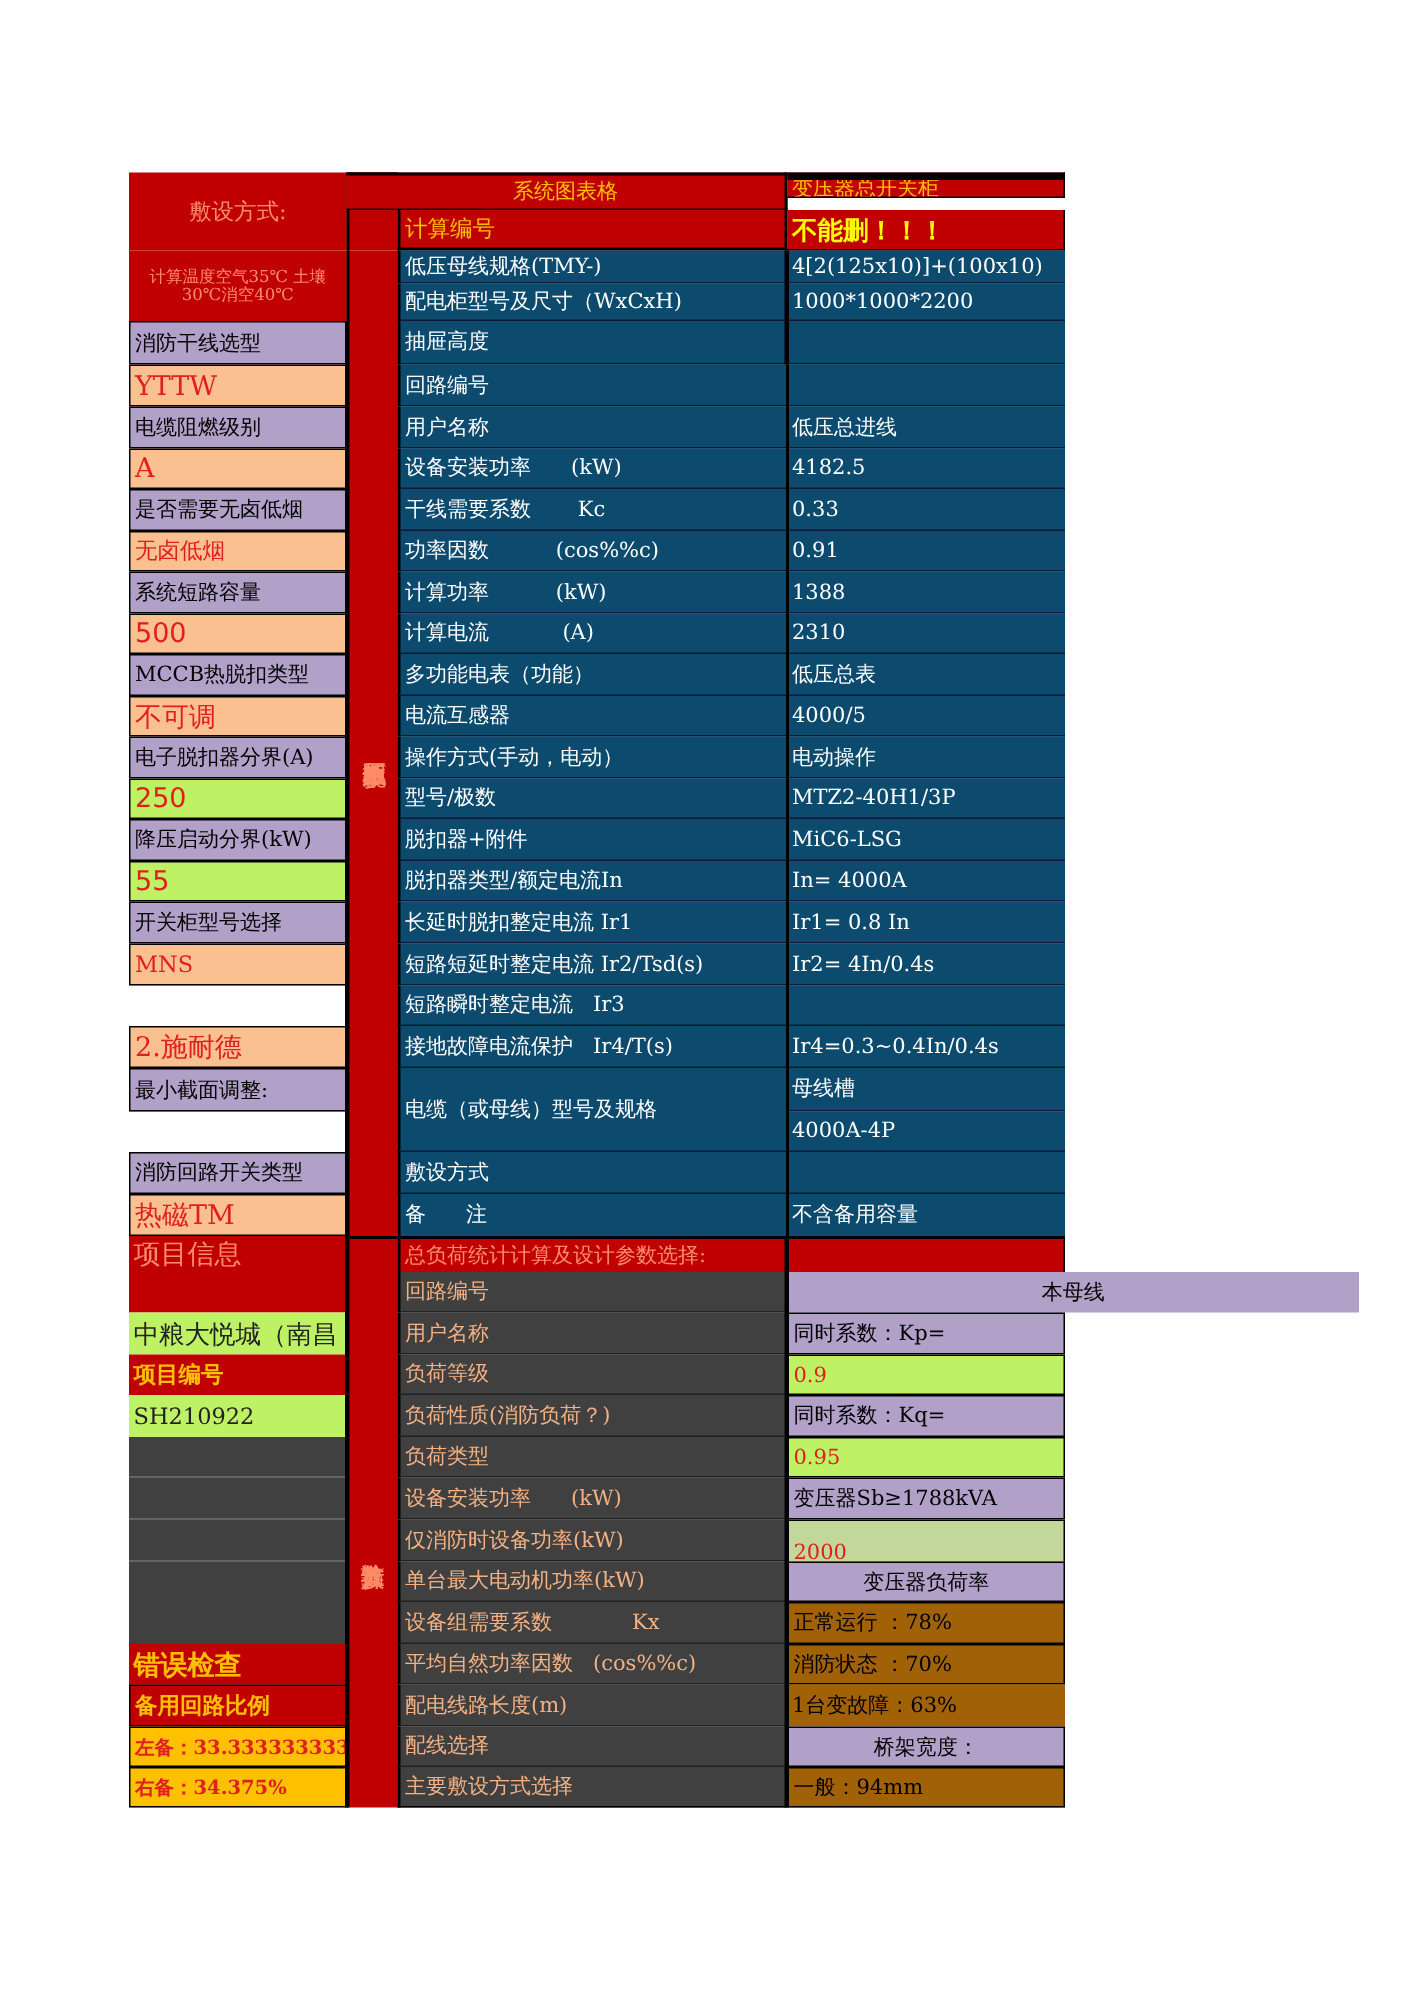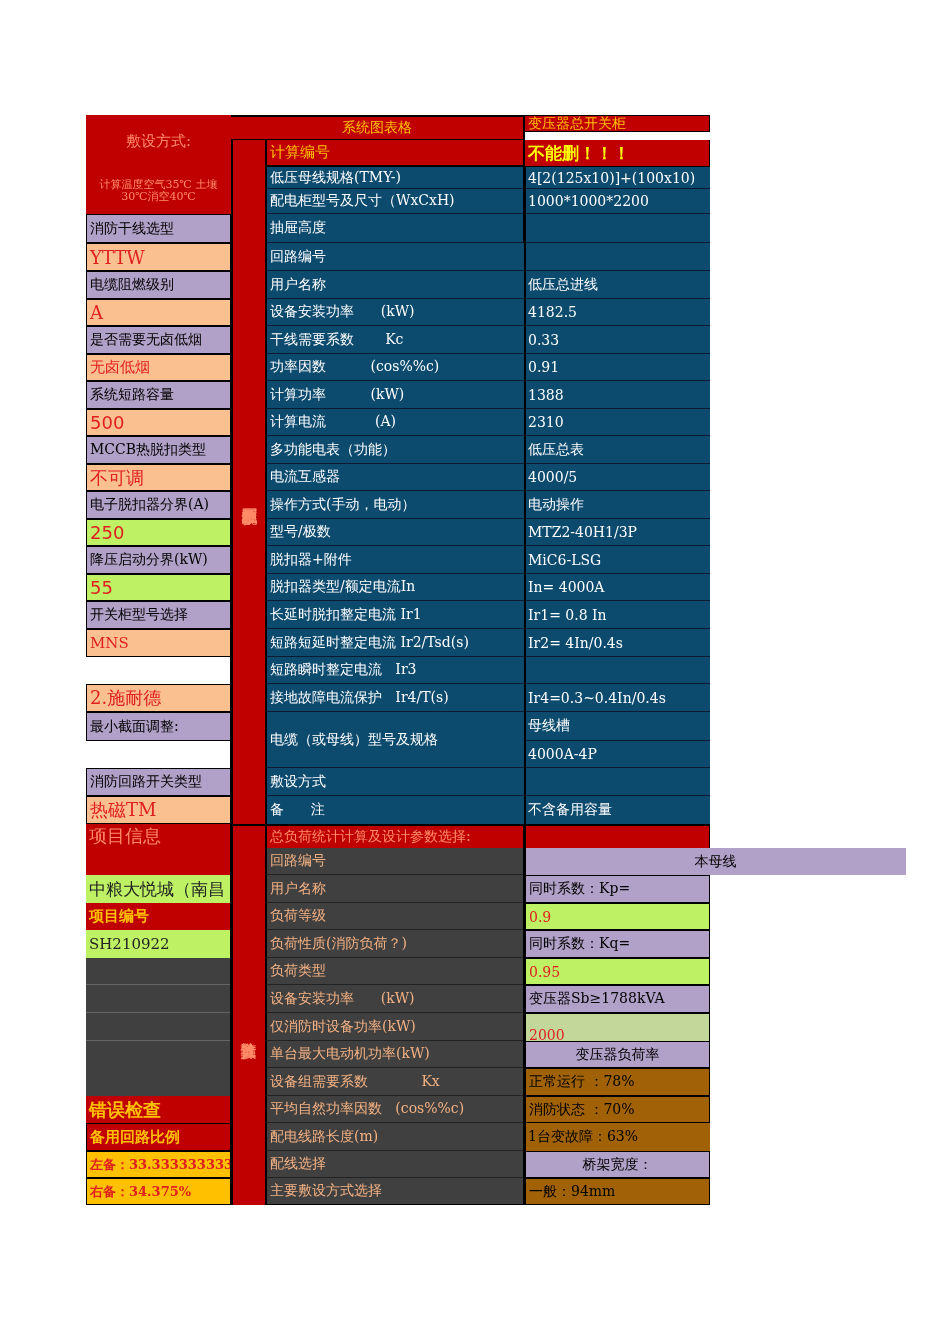--- a/index.html
+++ b/index.html
@@ -150,21 +150,21 @@
   <span>低压柜系统图参数</span>
 </div>
 <div class="c red" style="left:231px;top:824px;width:34px;height:381px;border-left:2px solid #000;border-top:2px solid #000;"></div>
 <div class="c vert" style="left:231px;top:975px;width:34px;height:110px;">
   <span>计算参数输入</span>
 </div>
 
 <div class="c red center bb" style="left:231px;top:115px;width:294px;height:25px;color:#ffc000;font-size:14px;border-top:2px solid #000;border-right:2px solid #000;">
     <span>系统图表格</span>
   </div>
-<div class="c red bb" style="left:525px;top:115px;width:185px;height:17px;color:#ffc000;font-size:14px;border-top:1px solid #000000;border-right:1px solid #000;">
+<div class="c red bb" style="left:525px;top:115px;width:185px;height:17px;color:#ffc000;font-size:14px;border-top:5px solid #000000;border-right:1px solid #000;">
     <span>变压器总开关柜</span>
   </div>
 
 <div class="c red" style="left:265px;top:140px;width:260px;height:27px;color:#ffc000;font-size:15px;border-left:2px solid #000;border-bottom:2px solid #000;border-right:2px solid #000;">
     <span>计算编号</span>
   </div>
 <div class="c red" style="left:525px;top:140px;width:185px;height:27px;color:#ffff00;font-size:17px;font-weight:bold;border-right:1px solid #000;border-bottom:1px solid #000;">
     <span>不能删！！！</span>
   </div>
 

